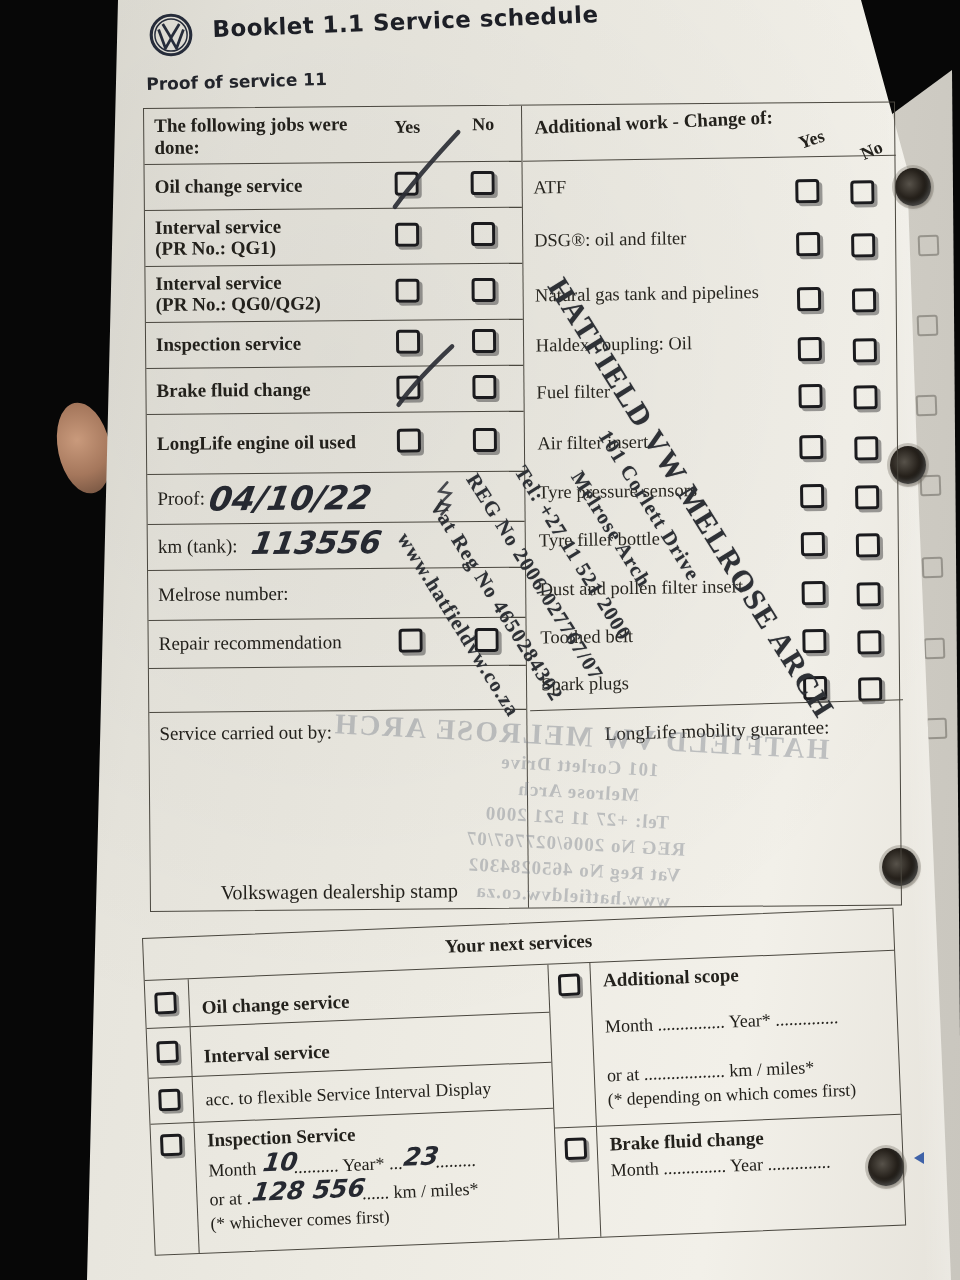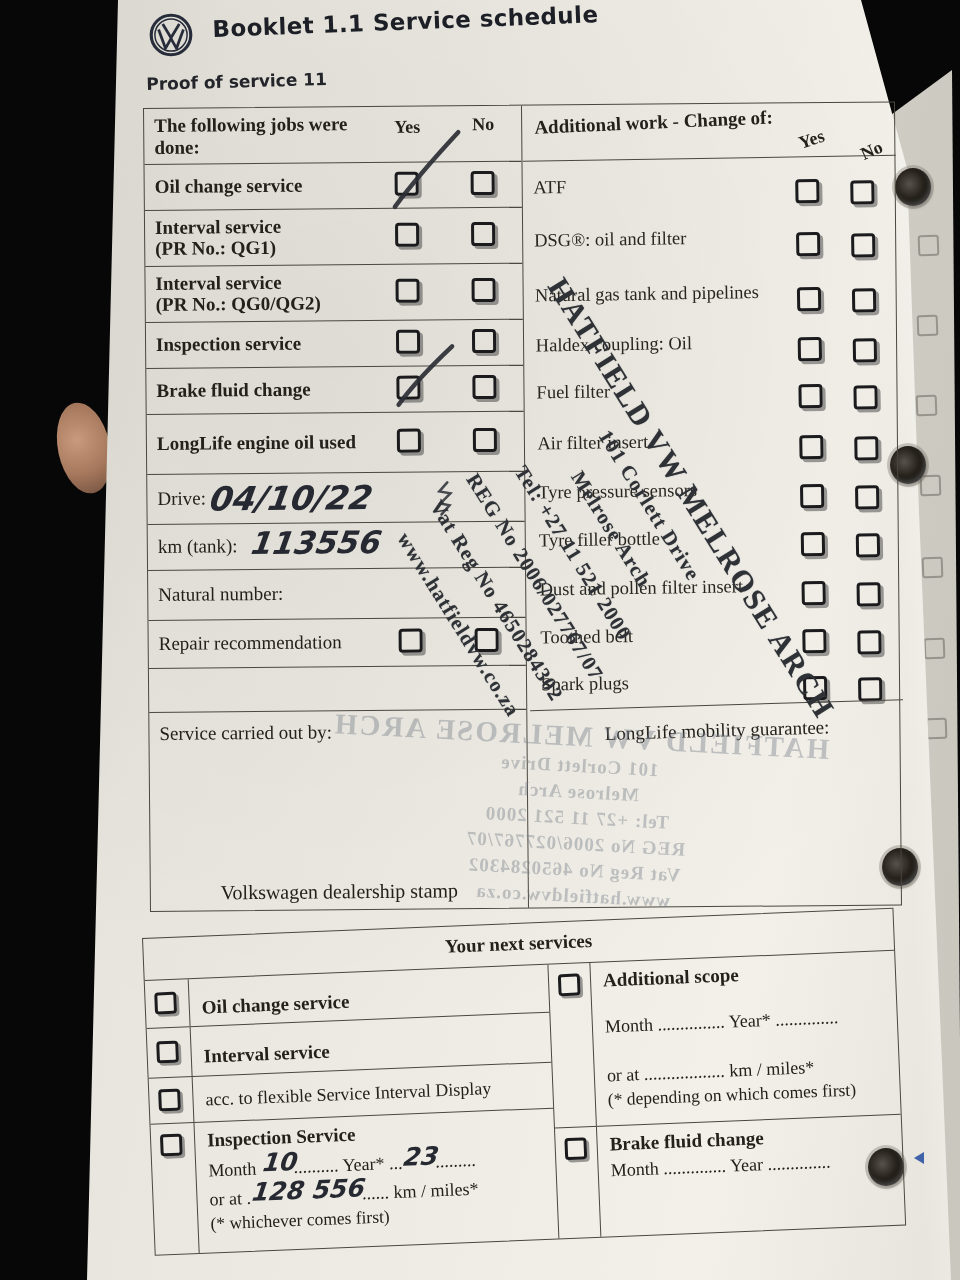--- a/index.html
+++ b/index.html
@@ -186,34 +186,34 @@
         </svg>
       </div>
 
       <div class="lrow" style="height:60px">
         <span class="llabel">LongLife engine oil used</span>
         <span class="cb cb-yes"></span>
         <span class="cb cb-no"></span>
       </div>
 
       <div class="lrow" style="height:50px">
-        <span class="llabel lite" style="font-size:19px">Drive:</span>
+        <span class="llabel lite" style="font-size:19px">Proof:</span>
         <span class="hw hw-date">04/10/22</span>
         <svg class="squig" width="26" height="36">
           <path d="M18 2 l-8 9 l11 2 l-10 10 l9 2 l-8 9" stroke="#2b2e35" stroke-width="2.6" fill="none" stroke-linecap="round" opacity=".85"></path>
         </svg>
       </div>
 
       <div class="lrow" style="height:46px">
         <span class="llabel lite" style="font-size:19px">km (tank):</span>
         <span class="hw hw-km">113556</span>
       </div>
 
       <div class="lrow" style="height:50px">
-        <span class="llabel lite" style="font-size:19px">Natural number:</span>
+        <span class="llabel lite" style="font-size:19px">Melrose number:</span>
       </div>
 
       <div class="lrow" style="height:48px">
         <span class="llabel lite" style="font-size:19px">Repair recommendation</span>
         <span class="cb cb-yes"></span>
         <span class="cb cb-no"></span>
       </div>
 
       <div class="lrow" style="height:44px"></div>
 

